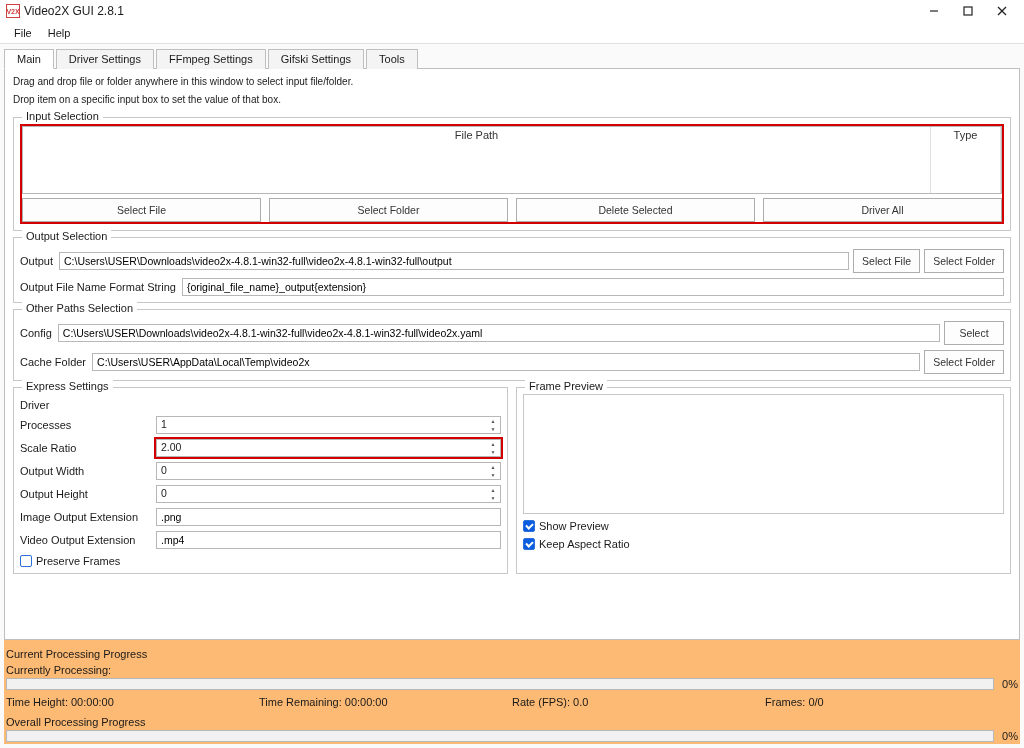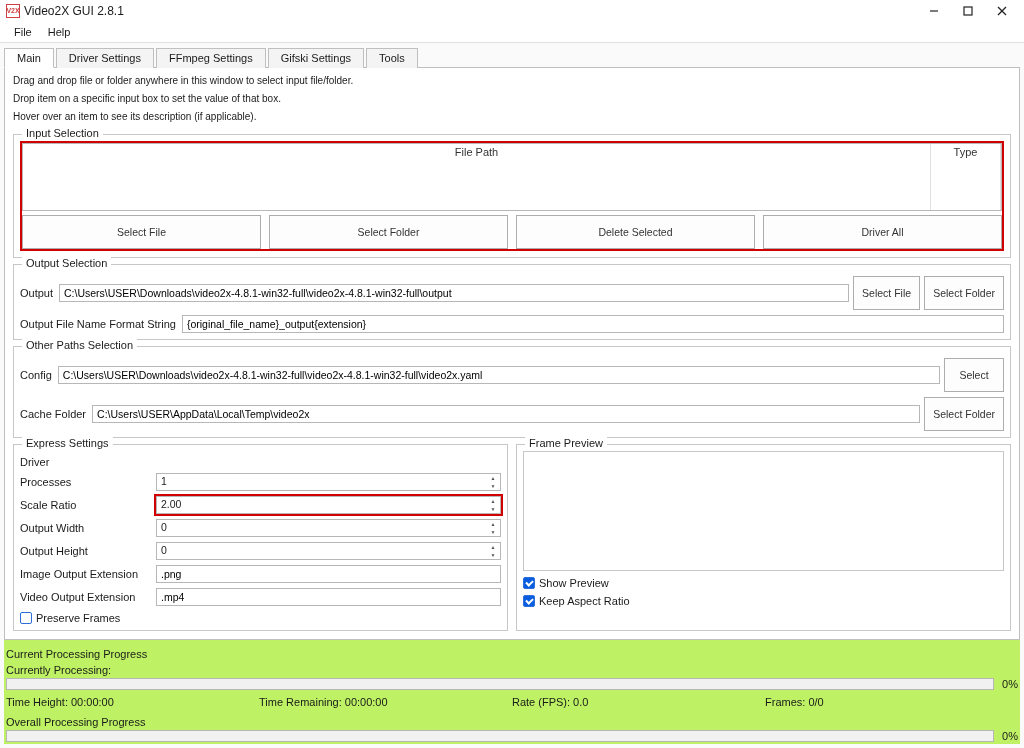--- a/index.html
+++ b/index.html
@@ -29,21 +29,21 @@
   
   .group { border: 1px solid #c7c7c7; padding: 8px; margin-top: 6px; position: relative; }
   .group > .legend { position: absolute; top: -8px; left: 8px; background: #ffffff; padding: 0 4px; font-size: 11px; }
   .group.tight { padding: 6px; }
   
   .row { display: flex; align-items: center; margin-top: 5px; }
   .row:first-of-type { margin-top: 2px; }
   .lbl { white-space: nowrap; margin-right: 6px; }
   .txt, .sel, .spin { border: 1px solid #b7b7b7; background: #ffffff; height: 18px; padding: 1px 4px; font-family: inherit; font-size: 10.5px; }
   .txt { flex: 1; }
-  .btn { border: 1px solid #adadad; background: #fdfdfd; height: 34px; padding: 0 8px; font-family: inherit; font-size: 10.5px; color: #333; }
+  .btn { border: 1px solid #adadad; background: #fdfdfd; height: 24px; padding: 0 8px; font-family: inherit; font-size: 10.5px; color: #333; }
   .btn.hled { outline: 2px solid #d20000; outline-offset: -1px; }
   .btn + .btn { margin-left: 4px; }
   .sel.hled, .spin.hled { outline: 2px solid #d20000; outline-offset: 0px; }
   .gap { width: 4px; flex-shrink: 0; }
 
   
   .filelist-wrap { border: 2.5px solid #d20000; display: flex; flex-direction: column; }
   .filelist { border: 1px solid #b7b7b7; height: 68px; display: flex; background: #ffffff; }
   .filelist .col { border-right: 1px solid #e0e0e0; padding: 2px 6px; color: #333; display: flex; align-items: flex-start; justify-content: center; }
   .fp-col { flex: 1; text-align: center; }
@@ -64,21 +64,21 @@
   .spindots { position: absolute; right: 2px; top: 0; display: flex; flex-direction: column; height: 100%; width: 10px; }
   .spindots span { flex: 1; font-size: 5px; line-height: 1; display: flex; align-items: center; justify-content: center; color: #555; }
 
   .preview-box { border: 1px solid #c7c7c7; height: 120px; margin-bottom: 6px; }
   .cb { display: flex; align-items: center; margin-top: 6px; }
   .box { width: 12px; height: 12px; border: 1px solid #2a6fdb; border-radius: 2px; margin-right: 4px; display: inline-flex; align-items: center; justify-content: center; }
   .box.on { background: #0a5dde; }
   .box.on::after { content: ""; width: 5px; height: 3px; border-left: 2px solid #fff; border-bottom: 2px solid #fff; transform: rotate(-45deg); position: relative; top: -1px; }
 
   
-  .progarea { padding: 4px 2px 2px; background: #bef264; }
+  .progarea { padding: 4px 2px 2px; background: #fdba74; }
   .sect-title { margin-top: 4px; }
   .pg { display: flex; align-items: center; margin-top: 2px; }
   .pgbar { flex: 1; height: 12px; border: 1px solid #b7b7b7; background: #f1f1f1; margin-right: 8px; }
   .statline { display: flex; margin-top: 6px; }
   .statline > div { flex: 1; }
   .bottombtns { display: flex; margin-top: 4px; }
   .bottombtns > div:first-child { flex: 0 0 33.8%; }
   .bottombtns .btn { flex: 1; }
   .btn.dis { color: #b0b0b0; }
 </style>
@@ -118,21 +118,20 @@
       <div class="tab active">Main</div>
       <div class="tab">Driver Settings</div>
       <div class="tab">FFmpeg Settings</div>
       <div class="tab">Gifski Settings</div>
       <div class="tab">Tools</div>
     </div>
 
     <div class="tabpage">
       <div class="hint">Drag and drop file or folder anywhere in this window to select input file/folder.</div>
       <div class="hint">Drop item on a specific input box to set the value of that box.</div>
-      <div class="hint">Hover over an item to see its description (if applicable).</div>
 
       <div class="group tight">
         <div class="legend">Input Selection</div>
         <div class="filelist-wrap">
           <div class="filelist">
             <div class="col fp-col">File Path</div>
             <div class="col ty-col">Type</div>
           </div>
           <div class="filebtns">
             <button class="btn">Select File</button>

